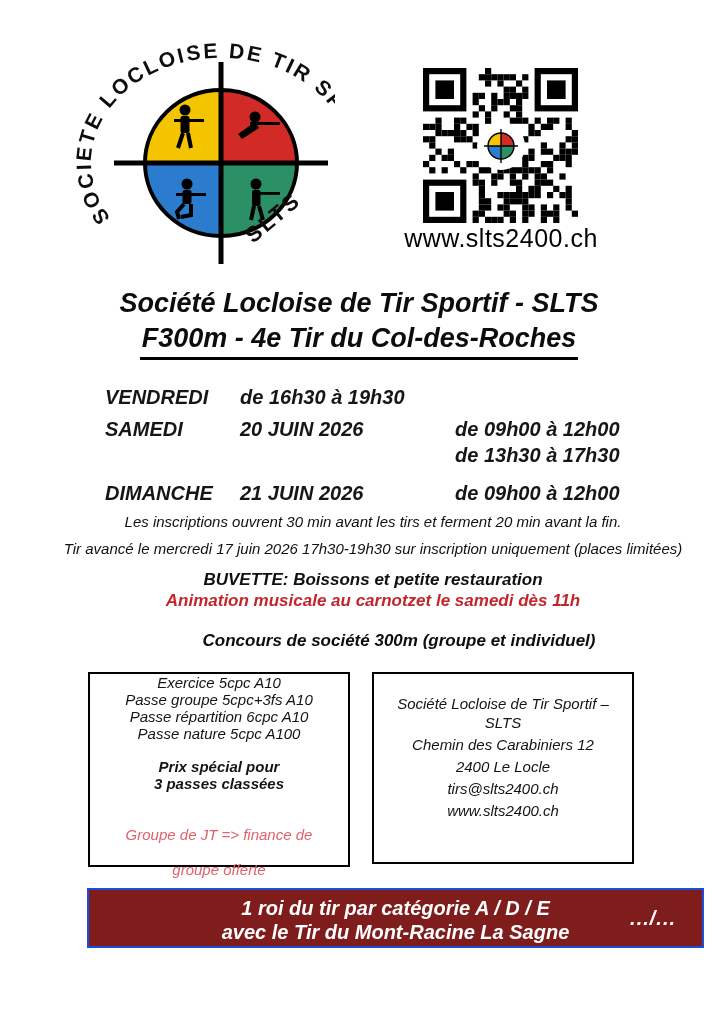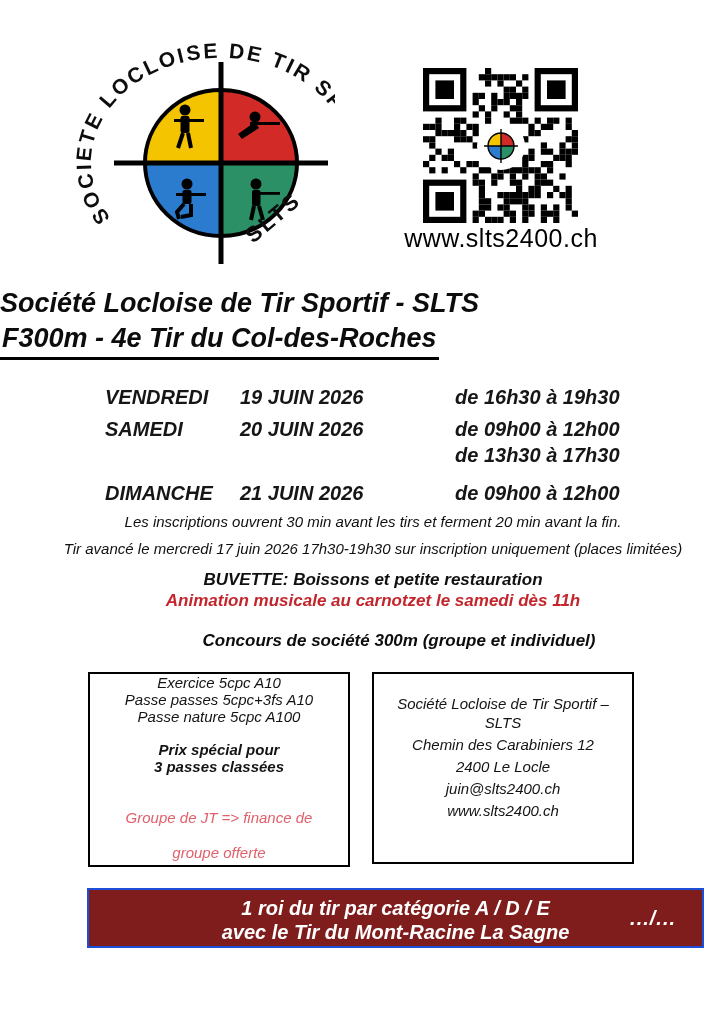--- a/index.html
+++ b/index.html
@@ -18,21 +18,21 @@
   
   .qr-wrap { position:absolute; left:423px; top:68px; width:155px; height:155px; background:#fff; }
   .qr-svg { width:155px; height:155px; fill:#000; }
   .qr-logo { position:absolute; left:50%; top:50%; width:52px; height:52px; transform:translate(-50%,-50%); }
   .website {
     position:absolute; left:360px; top:224px; width:282px; text-align:center;
     font-size:25px; letter-spacing:0.5px; color:#000;
   }
 
   
-  .title-block { position:absolute; left:0; top:286px; width:718px; text-align:left;
+  .title-block { position:absolute; left:0; top:286px; width:718px; text-align:center;
     font-weight:bold; font-style:italic; font-size:27px; line-height:35px; color:#0c0c0c; }
   .title-underline { display:inline-block; border-bottom:3px solid #000; padding:0 2px 1px 2px; }
 
   
   .schedule { position:absolute; left:105px; top:384px; width:540px;
     font-weight:bold; font-style:italic; font-size:20px; line-height:26px; color:#161616; }
   .srow { display:flex; margin-bottom:6px; }
   .srow.last { margin-top:12px; }
   .c-day { width:135px; }
   .c-date { width:215px; }
@@ -329,21 +329,20 @@
   <div class="website">www.slts2400.ch</div>
 
   <div class="title-block">
     <div>Société Locloise de Tir Sportif - SLTS</div>
     <div><span class="title-underline">F300m - 4e Tir du Col-des-Roches</span></div>
   </div>
 
   <div class="schedule">
     <div class="srow">
       <div class="c-day">VENDREDI</div>
-      <div class="c-date">19 JUIN 2026</div>
       <div class="c-times">
         <div>de 16h30 à 19h30</div>
       </div>
     </div>
     <div class="srow">
       <div class="c-day">SAMEDI</div>
       <div class="c-date">20 JUIN 2026</div>
       <div class="c-times">
         <div>de 09h00 à 12h00</div>
         <div>de 13h30 à 17h30</div>
@@ -362,36 +361,37 @@
     <div class="note-1">Les inscriptions ouvrent 30 min avant les tirs et ferment 20 min avant la fin.</div>
     <div class="note-2">Tir avancé le mercredi 17 juin 2026 17h30-19h30 sur inscription uniquement (places limitées)</div>
     <div class="note-buvette">BUVETTE: Boissons et petite restauration</div>
     <div class="note-animation">Animation musicale au carnotzet le samedi dès 11h</div>
   </div>
 
   <div class="concours">Concours de société 300m (groupe et individuel)</div>
 
   <div class="box box-left">
     <div>Exercice 5cpc A10</div>
-    <div>Passe passes 5cpc+3fs A10</div>
+    <div>Passe groupe 5cpc+3fs A10</div>
+    <div>Passe répartition 6cpc A10</div>
     <div>Passe nature 5cpc A100</div>
     <div class="gap"></div>
     <div class="bold-line">Prix spécial pour</div>
     <div class="bold-line">3 passes classées</div>
     <div class="gap"></div>
     <div class="red-line">Groupe de JT =&gt; finance de</div>
     <div class="red-line">groupe offerte</div>
   </div>
 
   <div class="box box-right">
     <div class="rline first">Société Locloise de Tir Sportif –</div>
     <div class="rline">SLTS</div>
     <div class="rline">Chemin des Carabiniers 12</div>
     <div class="rline">2400 Le Locle</div>
-    <div class="rline">juin@slts2400.ch</div>
+    <div class="rline">tirs@slts2400.ch</div>
     <div class="rline">www.slts2400.ch</div>
   </div>
 
   <div class="footer-bar">
     <div class="footer-text">
       <div>1 roi du tir par catégorie A / D / E</div>
       <div>avec le Tir du Mont-Racine La Sagne</div>
     </div>
     <div class="footer-pagination">.../...</div>
   </div>

